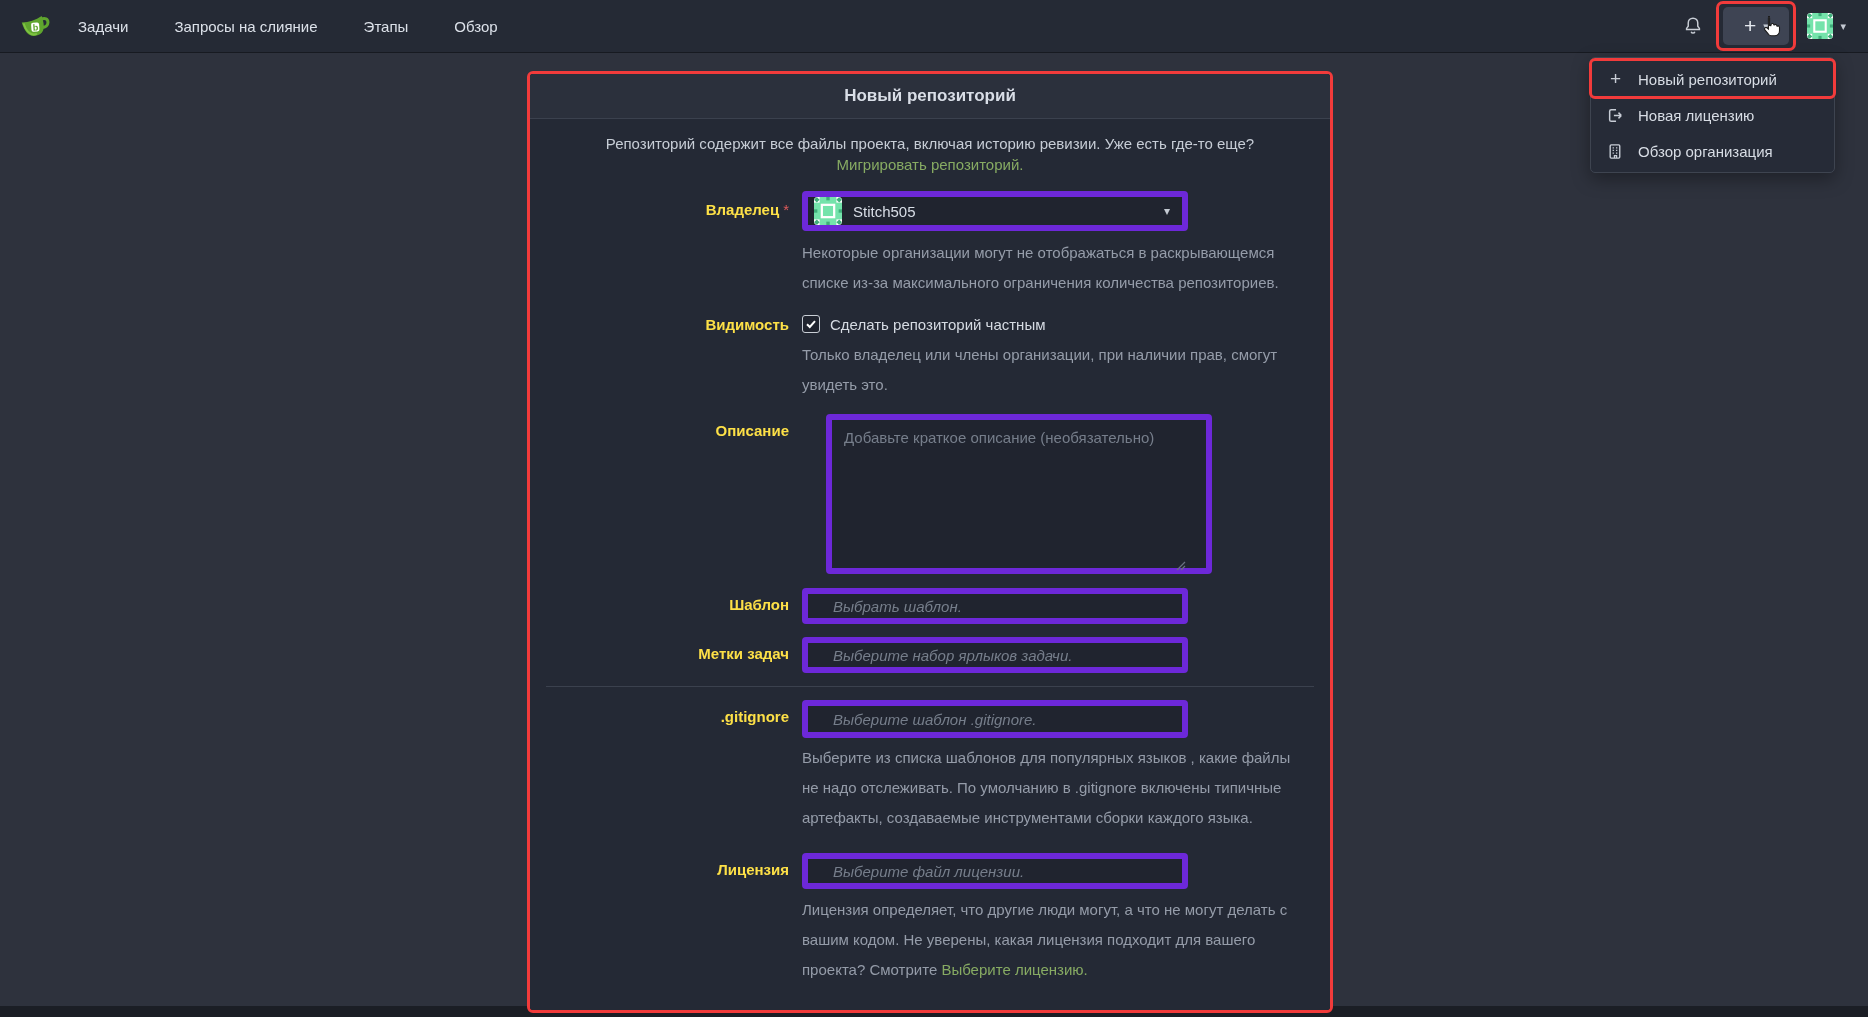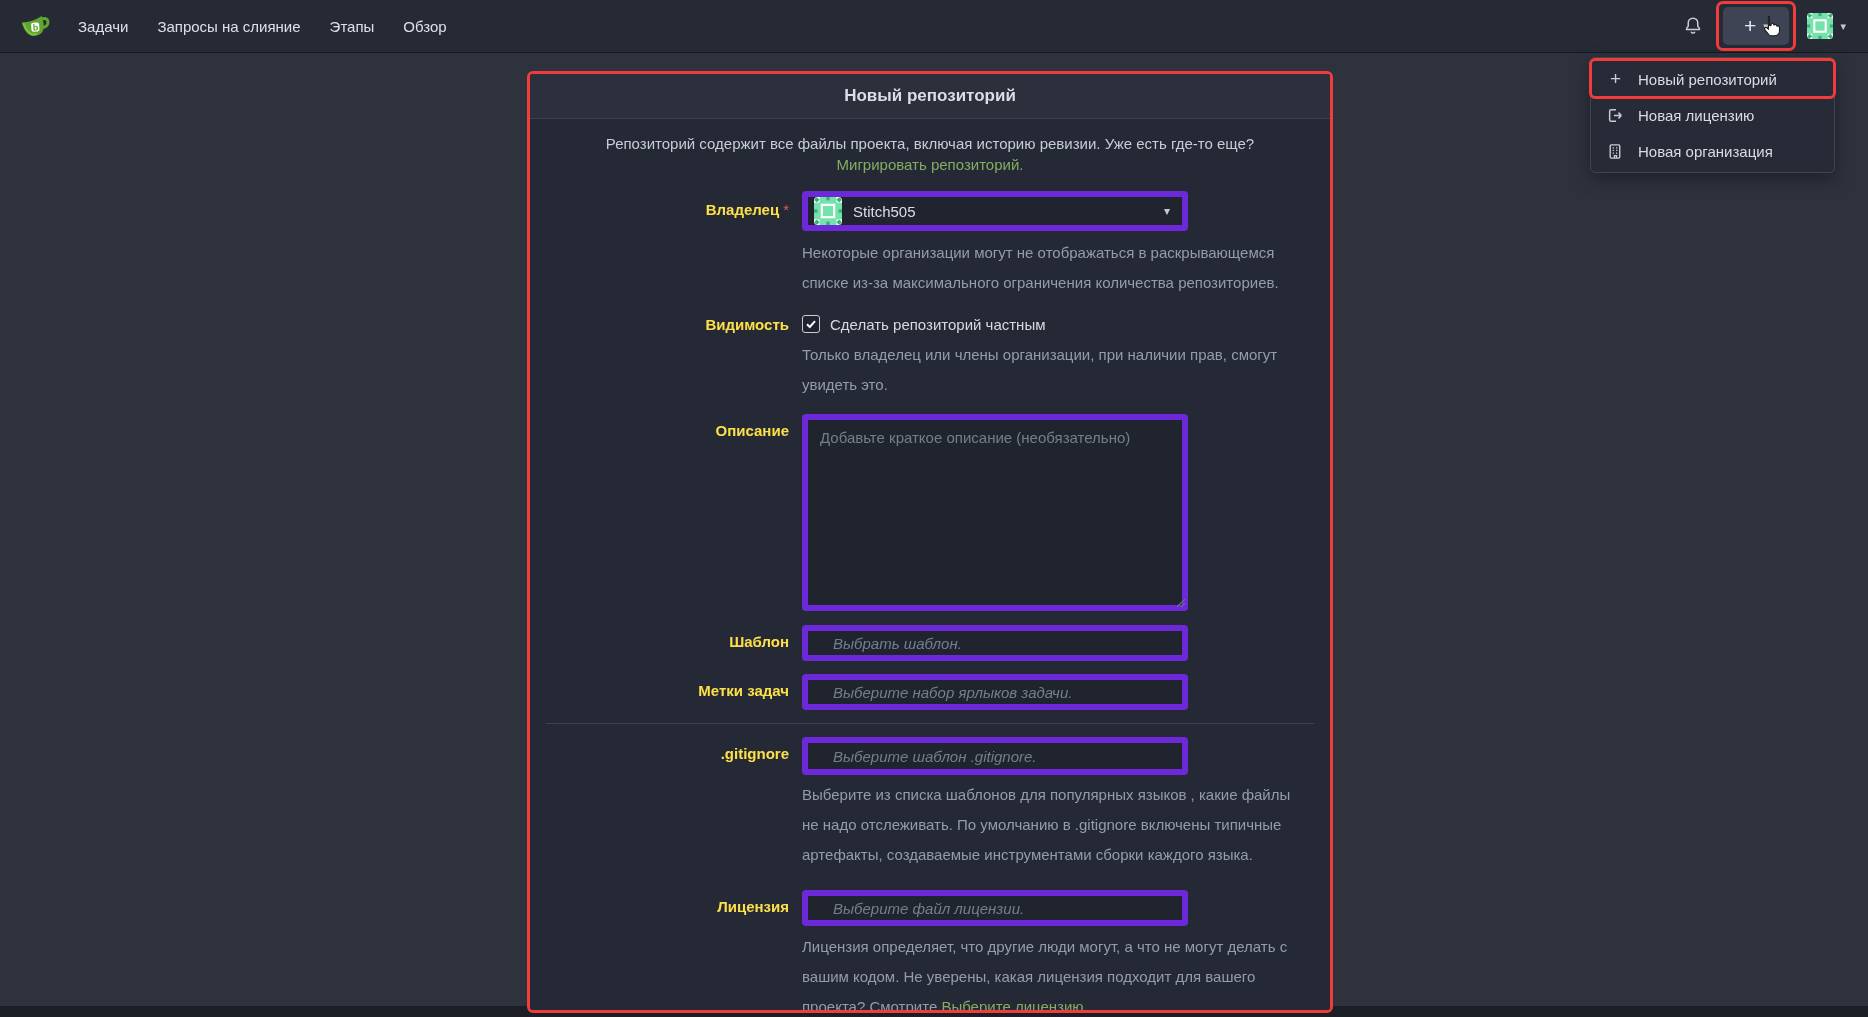--- a/index.html
+++ b/index.html
@@ -10,21 +10,21 @@
   }
   #stage { position:relative; width:1868px; height:1017px; background:#2e323d; overflow:hidden; }
 
   
   .navbar {
     position:absolute; top:0; left:0; width:100%; height:53px;
     background:#252a35; border-bottom:1px solid #171a21;
     display:flex; align-items:center; padding:0 22px 0 16px; z-index:40;
   }
   .nav-logo { width:36px; height:36px; margin-right:26px; display:flex; align-items:center; justify-content:center; cursor:pointer; }
-  .nav-links { display:flex; align-items:center; gap:29px; }
+  .nav-links { display:flex; align-items:center; gap:46px; }
   .nav-link { font-size:15px; color:#dce1e9; cursor:pointer; white-space:nowrap; }
   .nav-right { margin-left:auto; display:flex; align-items:center; gap:18px; }
   .bell { width:24px; height:24px; cursor:pointer; display:flex; align-items:center; justify-content:center; }
   .plus-wrap { position:relative; width:66px; height:38px; }
   .plus-btn {
     width:66px; height:38px; background:#3e4453; border-radius:5px;
     display:flex; align-items:center; justify-content:center; gap:7px; cursor:pointer;
   }
   .plus-glyph { font-size:21px; color:#e6eaf0; line-height:1; margin-top:-2px; }
   .caret { font-size:11px; color:#c4cad3; line-height:1; }
@@ -93,21 +93,21 @@
 
   .help { margin-top:7px; width:505px; font-size:15px; line-height:30px; color:#959ca9; }
 
   .checkbox-line { display:flex; align-items:center; gap:10px; }
   .checkbox {
     width:18px; height:18px; border:1px solid #c9ced6; border-radius:3px;
     background:#20242f; display:flex; align-items:center; justify-content:center; cursor:pointer; flex:0 0 18px;
   }
   .checkbox-label { font-size:15px; color:#d6dbe3; }
 
-  .textarea { height:197px; padding:9px 12px; resize:none; outline:none; position:relative; display:block; }
+  .textarea { height:160px; padding:9px 12px; resize:none; outline:none; position:relative; display:block;margin-left:24px; }
   .ta-wrap { position:relative; width:386px; }
   .resize-grip { position:absolute; right:2px; bottom:3px; pointer-events:none; }
 
   .divider { border-top:1px solid #3b414e; margin:13px 2px 0; }
 
   
   .mt17 { margin-top:17px; } .mt16 { margin-top:16px; } .mt14 { margin-top:14px; }
   .mt13 { margin-top:13px; } .mt20 { margin-top:20px; }
 
   .bottom-strip { position:absolute; left:0; bottom:0; width:100%; height:11px; background:#1b1e25; z-index:5; }
@@ -198,21 +198,21 @@
       </span>
       <span>Новая лицензию</span>
     </div>
     <div class="menu-item">
       <span class="mi-icon">
         <svg width="17" height="17" viewBox="0 0 16 16" fill="none" stroke="#c8cdd6" stroke-width="1.3">
           <rect x="3" y="1.8" width="9" height="12.4" rx="1"></rect>
           <path d="M5.3 4.5h1.2M8.5 4.5h1.2M5.3 7h1.2M8.5 7h1.2M5.3 9.5h1.2M8.5 9.5h1.2M7 14v-2.2h2V14" stroke-width="1.2"></path>
         </svg>
       </span>
-      <span>Новая организация</span>
+      <span>Обзор организация</span>
     </div>
   </div>
 
   <div class="form-annot">
     <div class="form-box">
       <div class="form-header">Новый репозиторий</div>
       <div class="form-body">
 
         <p class="intro">
           <span>Репозиторий содержит все файлы проекта, включая историю ревизии. Уже есть где-то еще?</span>

